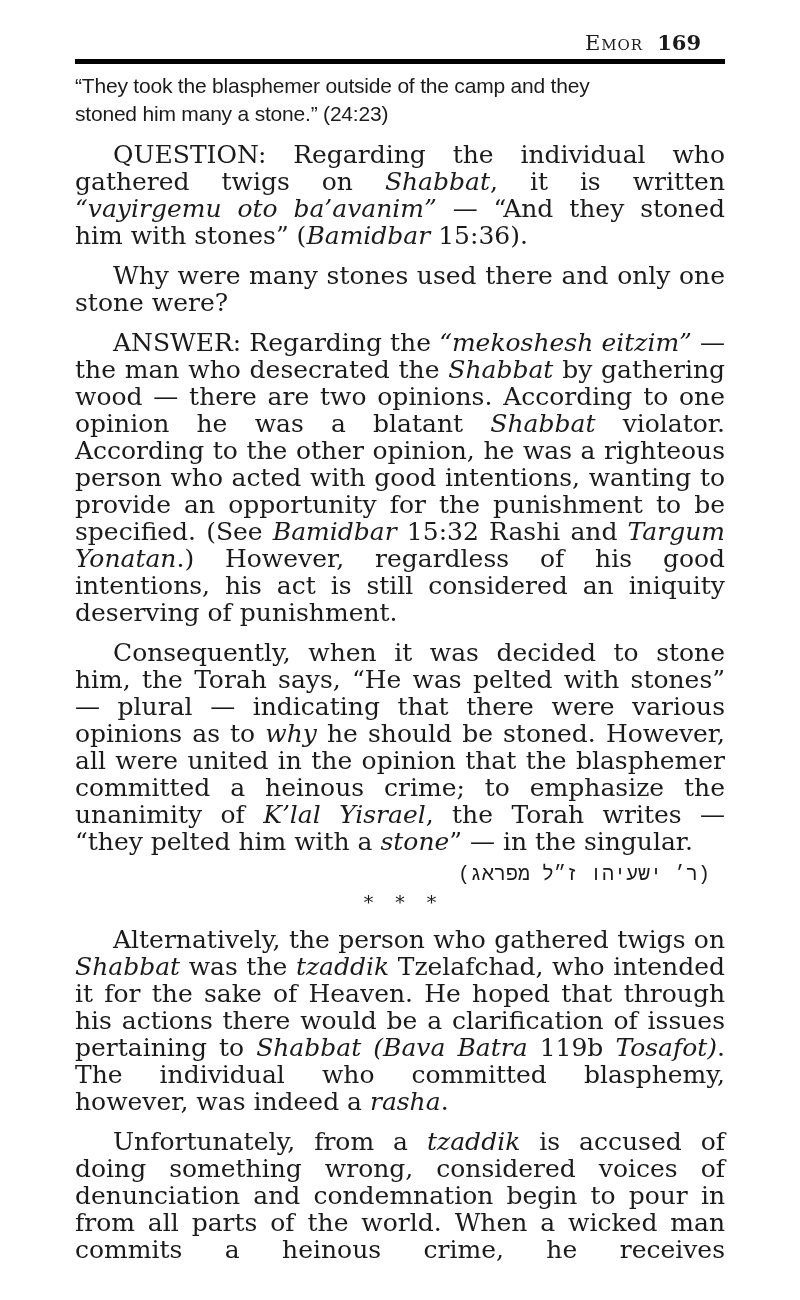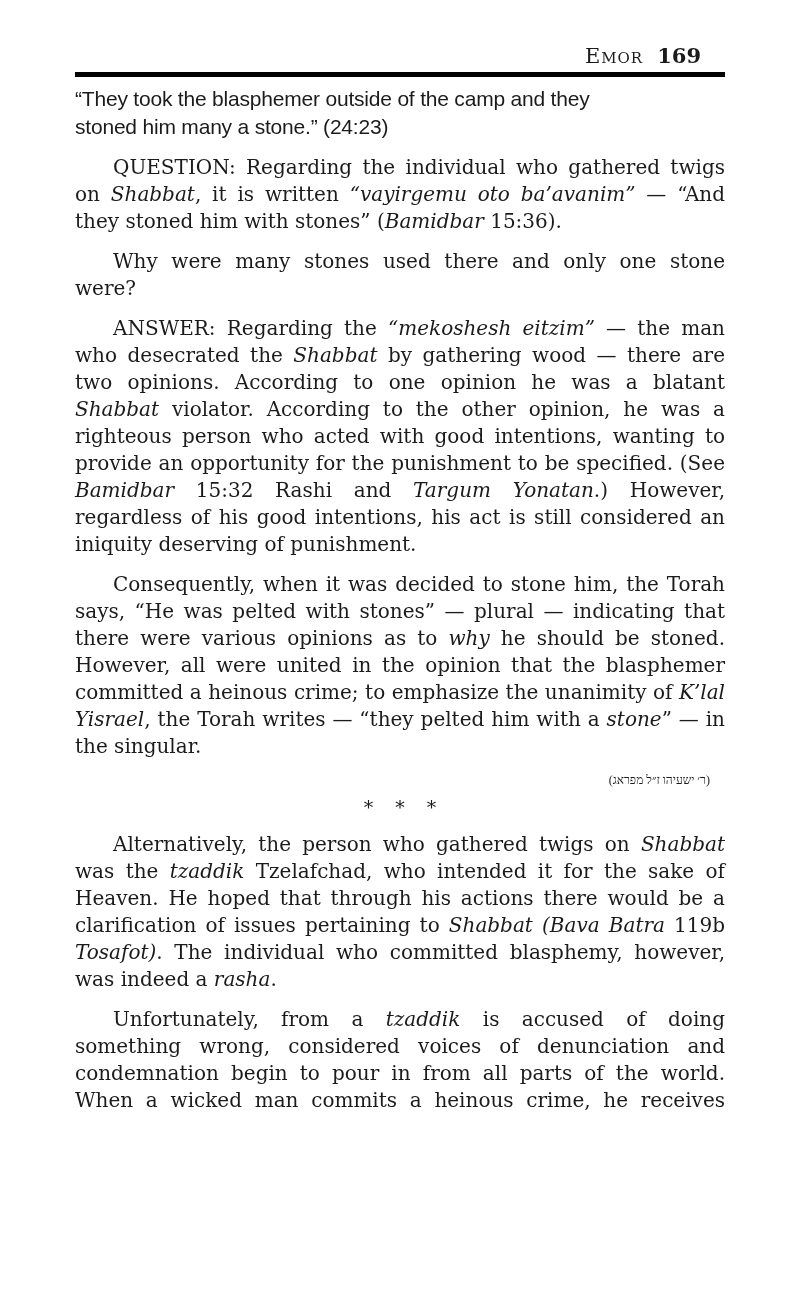--- a/index.html
+++ b/index.html
@@ -11,21 +11,21 @@
     width: 800px;
     height: 1300px;
     overflow: hidden;
     color: #1b1b1b;
     font-family: "DejaVu Serif", serif;
   }
   .page {
     position: relative;
     width: 650px;
     margin: 0 auto;
-    padding-top: 44px;
+    padding-top: 31px;
   }
   
   .running-header {
     text-align: right;
     padding-right: 24px;
     font-size: 21px;
     line-height: 24px;
     white-space: nowrap;
   }
   .parsha-name {
@@ -59,40 +59,40 @@
     font-size: 21px;
     line-height: 28px;
     letter-spacing: -0.2px;
   }
   
   .body-text {
     margin-top: 1px;
   }
   .body-p {
     margin: 13px 0 0 0;
-    font-size: 20px;
+    font-size: 25px;
     line-height: 27px;
     text-align: justify;
     text-indent: 38px;
   }
   .body-p i {
     font-style: italic;
   }
   .justify-last {
     text-align-last: justify;
   }
   .attribution {
     margin-top: 11px;
     direction: rtl;
     text-align: left;          
     text-align: start;
     padding-left: 0;
     padding-right: 15px;
-    font-family: Liberation Serif, serif;
-    font-size: 12px;
+    font-family: Liberation Mono, monospace;
+    font-size: 20px;
     line-height: 18px;
   }
   .stars {
     margin-top: 7px;
     text-align: center;
     font-size: 19px;
     line-height: 22px;
     word-spacing: 16px;
   }
 </style>

